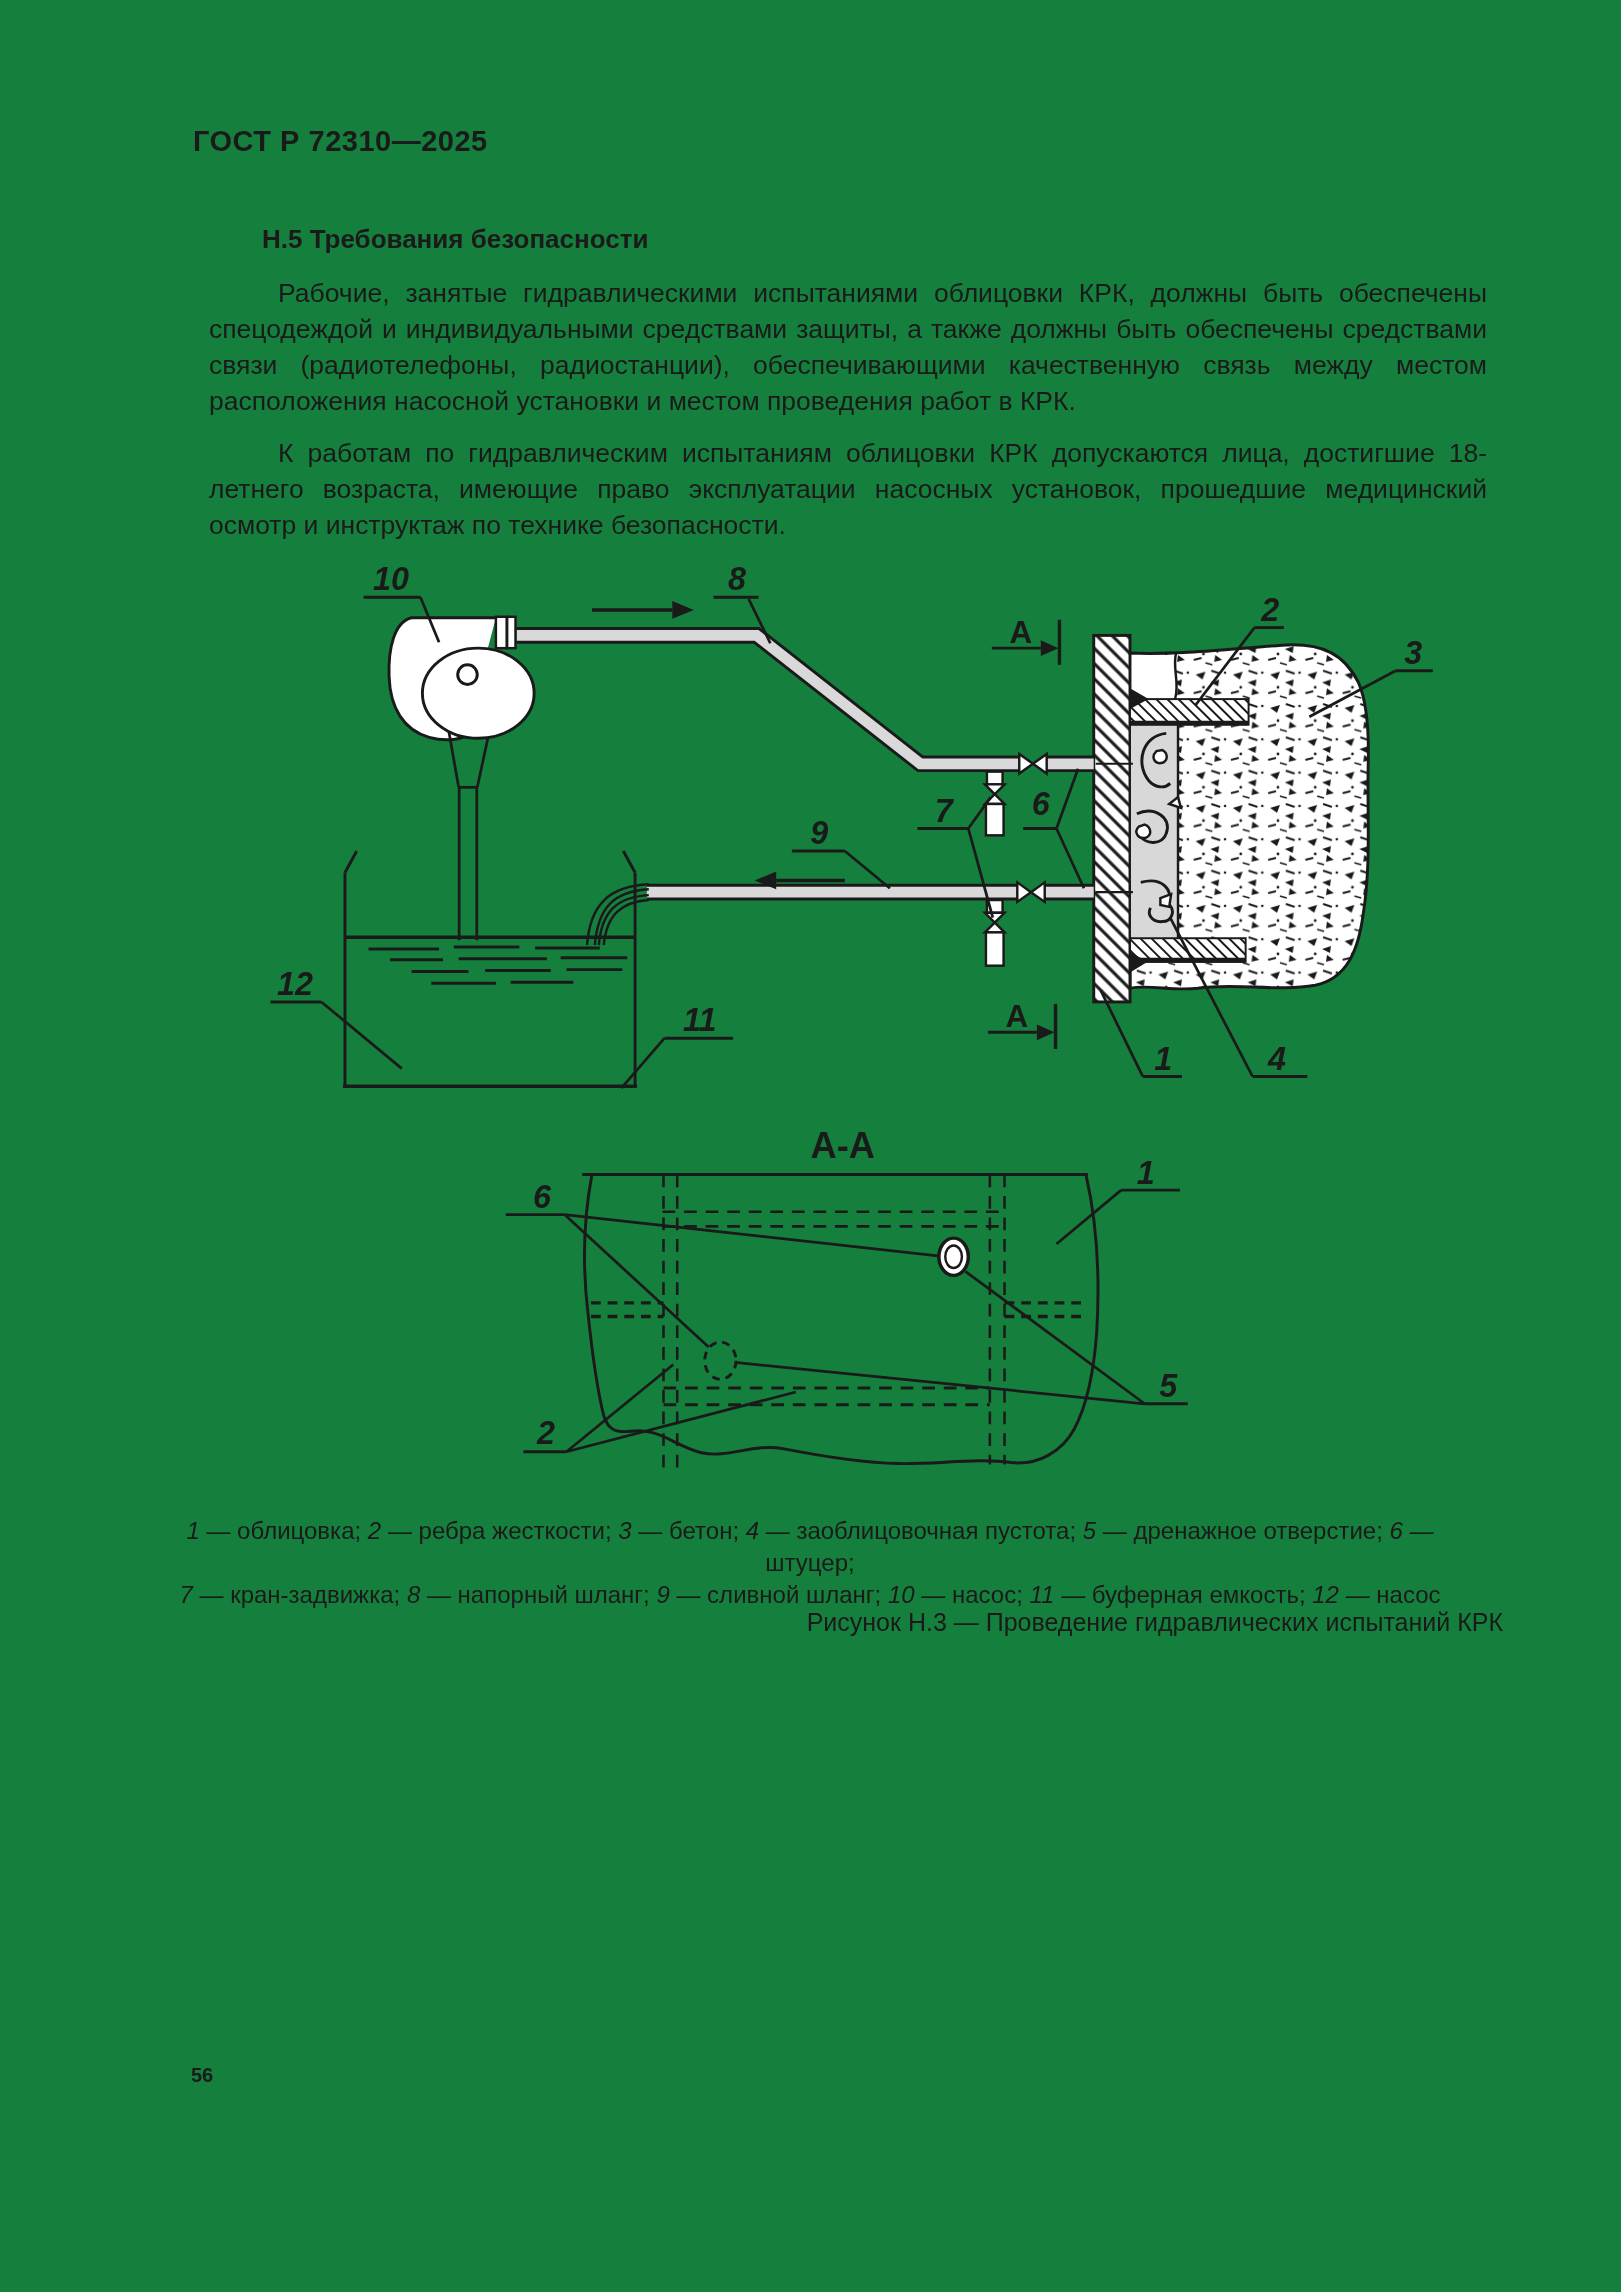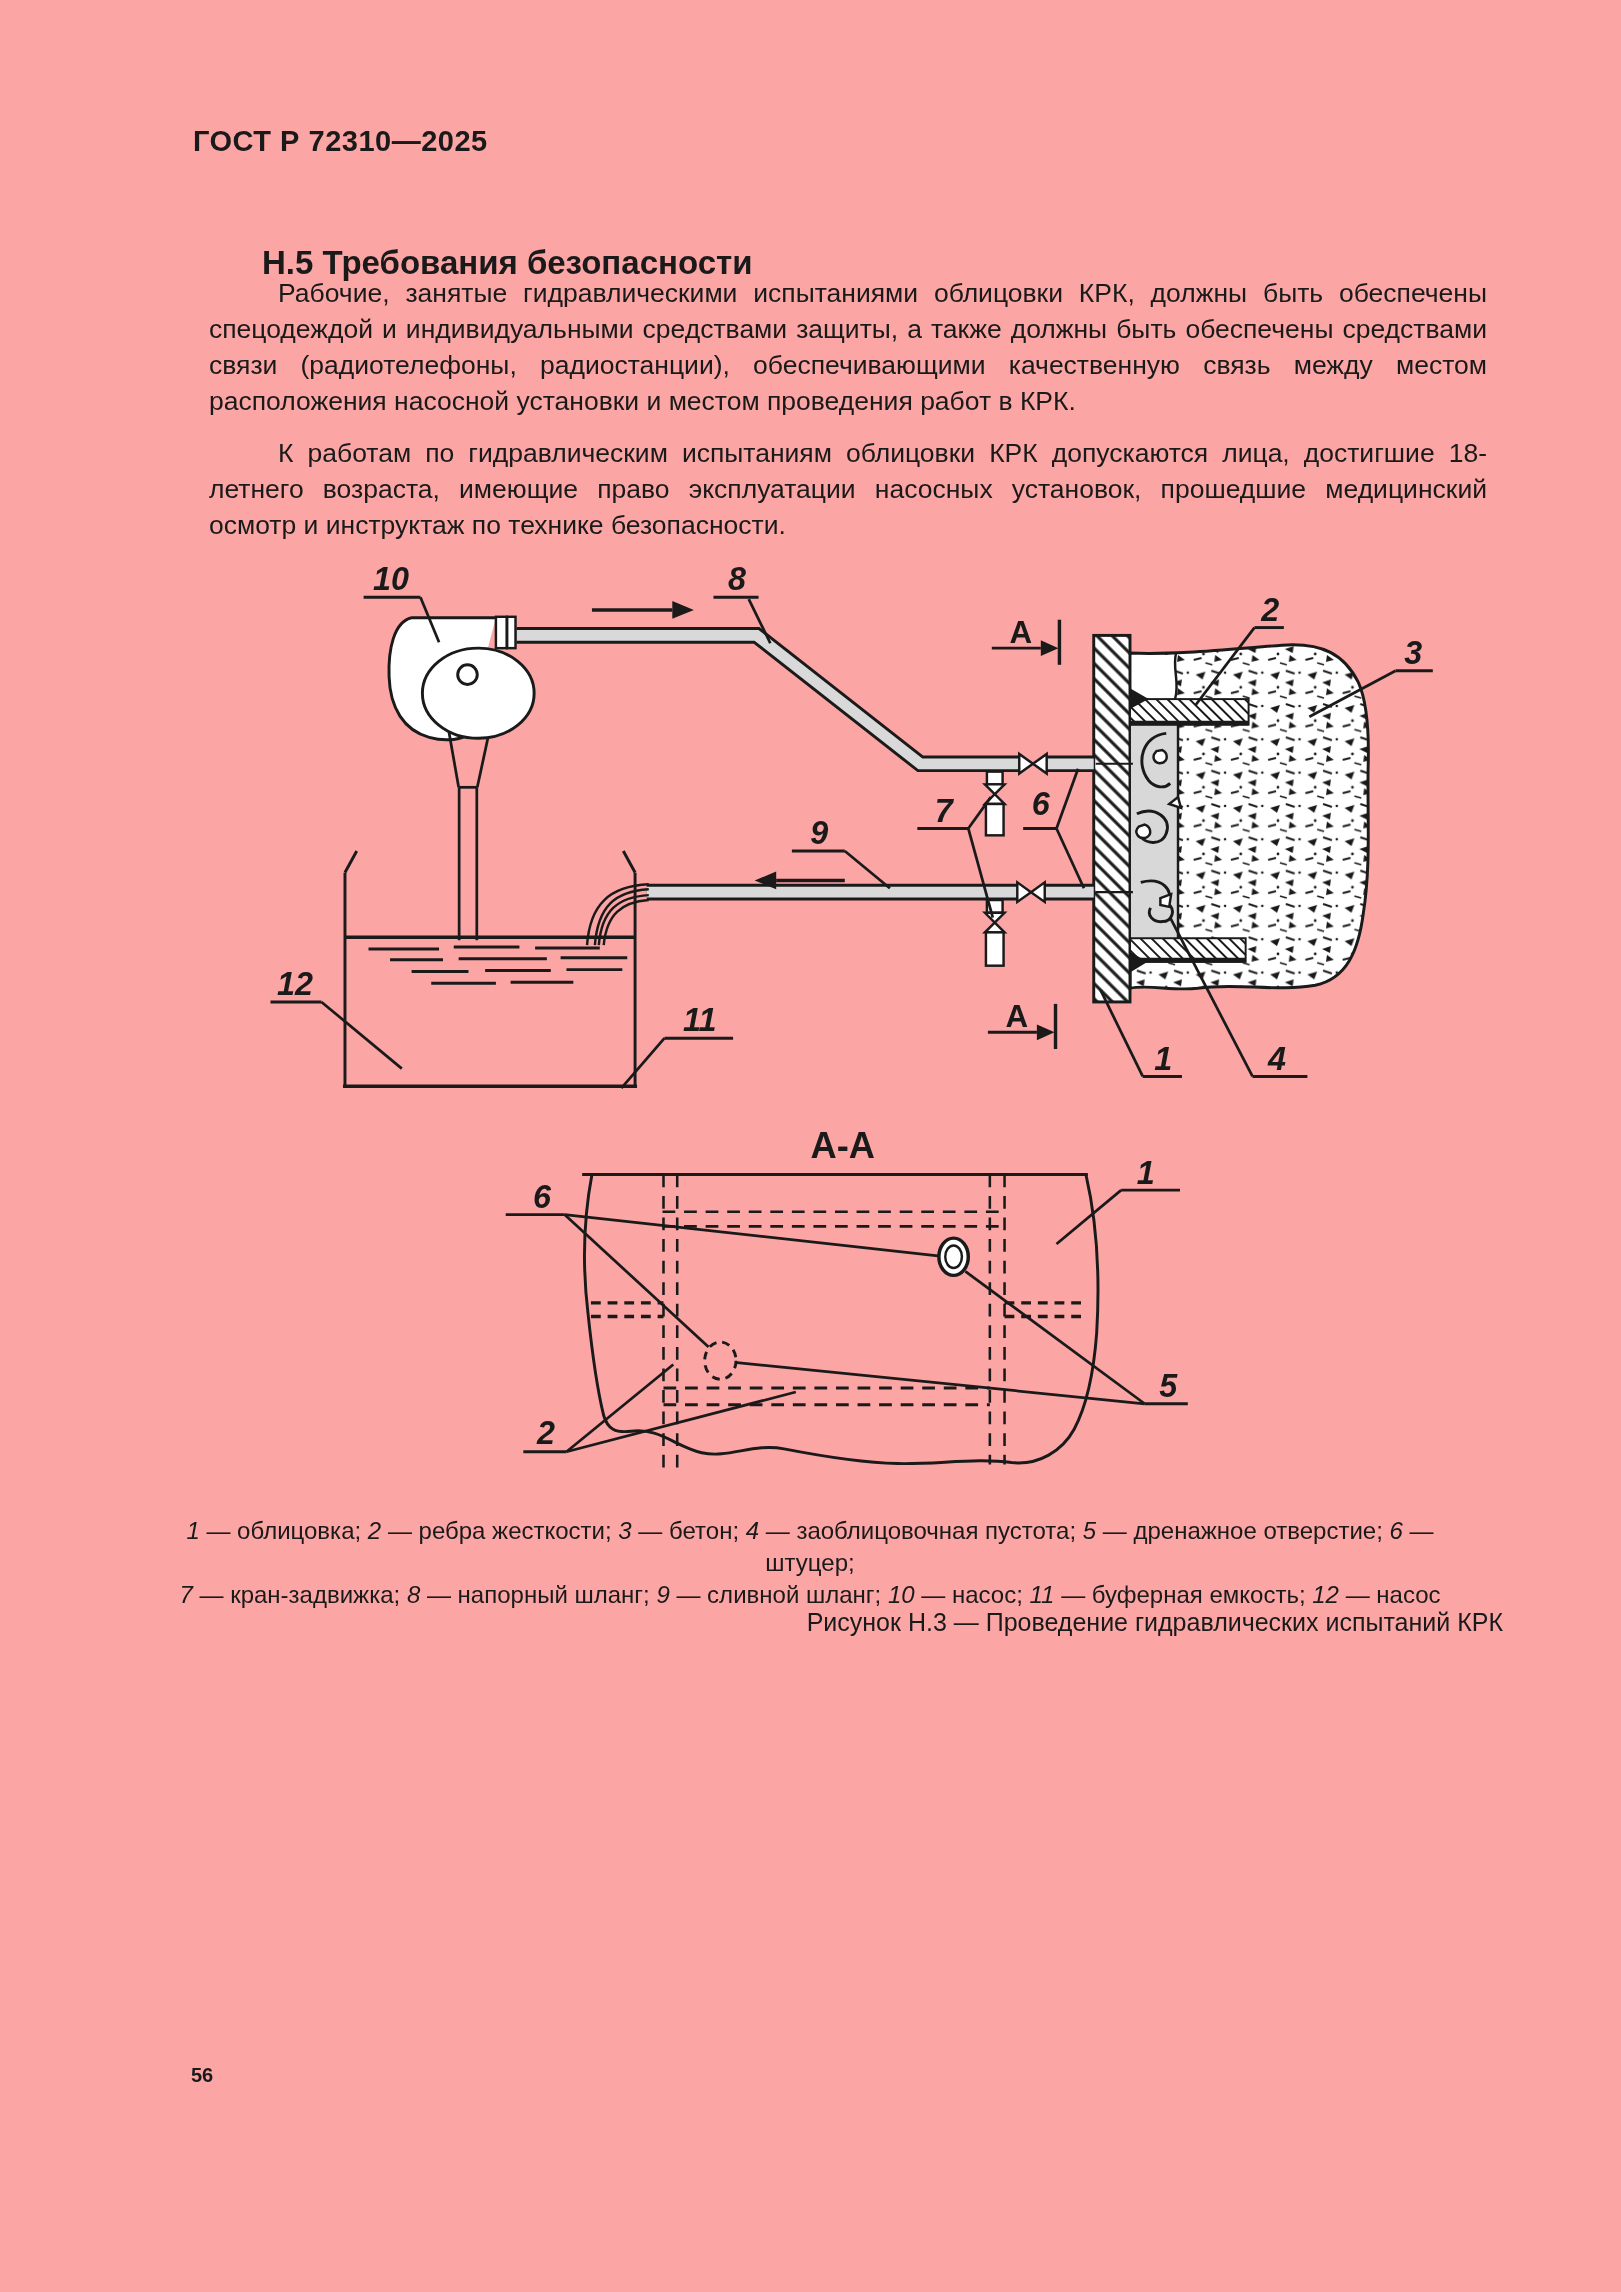--- a/index.html
+++ b/index.html
@@ -1,22 +1,22 @@
 <!DOCTYPE html>
 <html><head>
 <meta charset="utf-8">
 <style>
   html,body{margin:0;padding:0;background:#888;}
   .page{
-    position:relative;width:1621px;height:2293px;background:#fca5a5;
+    position:relative;width:1621px;height:2293px;background:#15803d;
     font-family:"Liberation Sans",sans-serif;color:#1a1a1a;overflow:hidden;
     margin:0 auto;
   }
   .doc-header{position:absolute;left:193px;top:125px;font-size:29px;font-weight:bold;letter-spacing:0.5px;}
-  .section-title{position:absolute;left:262px;top:244px;font-size:33px;font-weight:bold;}
+  .section-title{position:absolute;left:262px;top:224px;font-size:26px;font-weight:bold;}
   .body-text{position:absolute;left:193px;top:259px;width:1310px;font-size:26.5px;line-height:36px;}
   .body-text p{margin:16px;text-indent:69px;text-align:justify;}
   .legend{position:absolute;left:156px;top:1515px;width:1308px;text-align:center;font-size:24px;line-height:32px;}
   .leg-num{font-style:italic;}
   .fig-caption{position:absolute;left:193px;top:1608px;width:1310px;text-align:right;font-size:25px;}
   .page-num{position:absolute;left:191px;top:2064px;font-size:20px;font-weight:bold;}
   svg.fig{position:absolute;left:0;top:0;}
   svg text{font-family:"Liberation Sans",sans-serif;}
   .callout{font-size:33px;font-weight:bold;font-style:italic;fill:#1a1a1a;}
   .secmark{font-size:32px;font-weight:bold;fill:#1a1a1a;}

